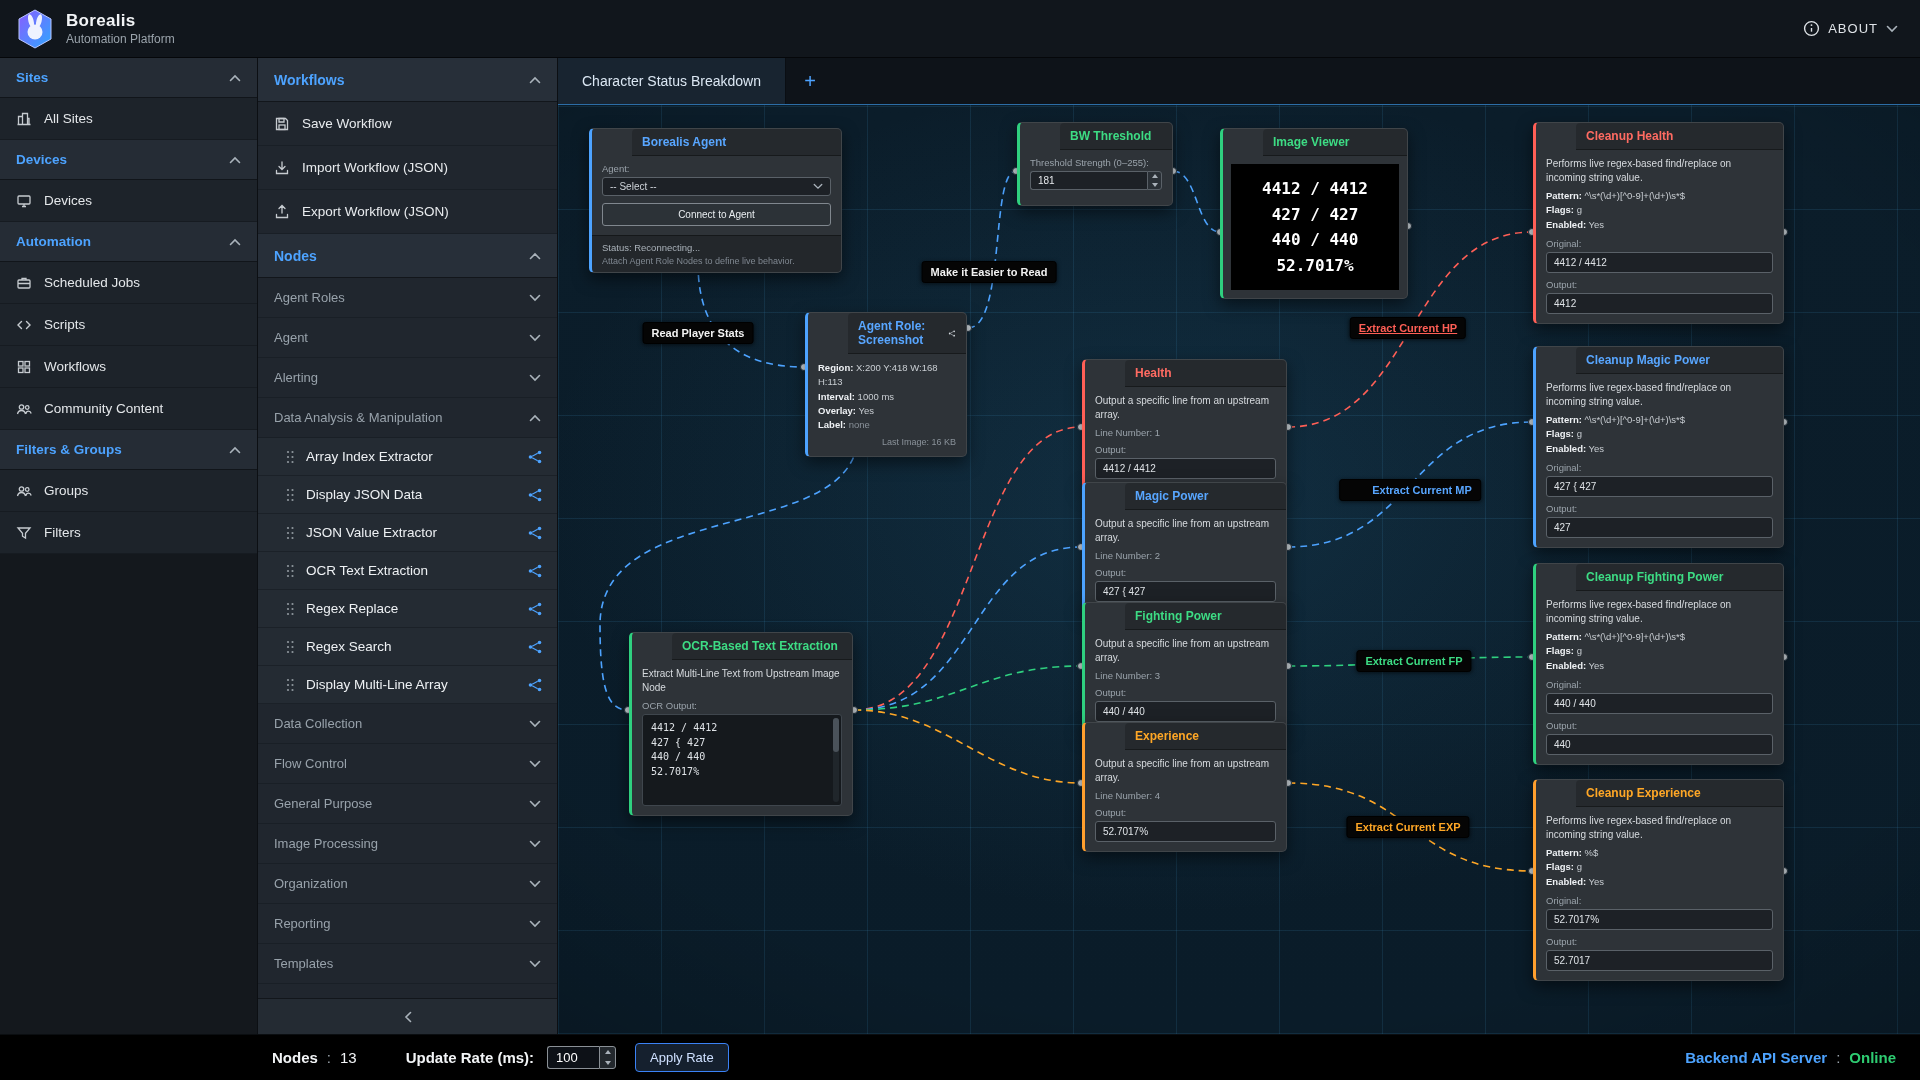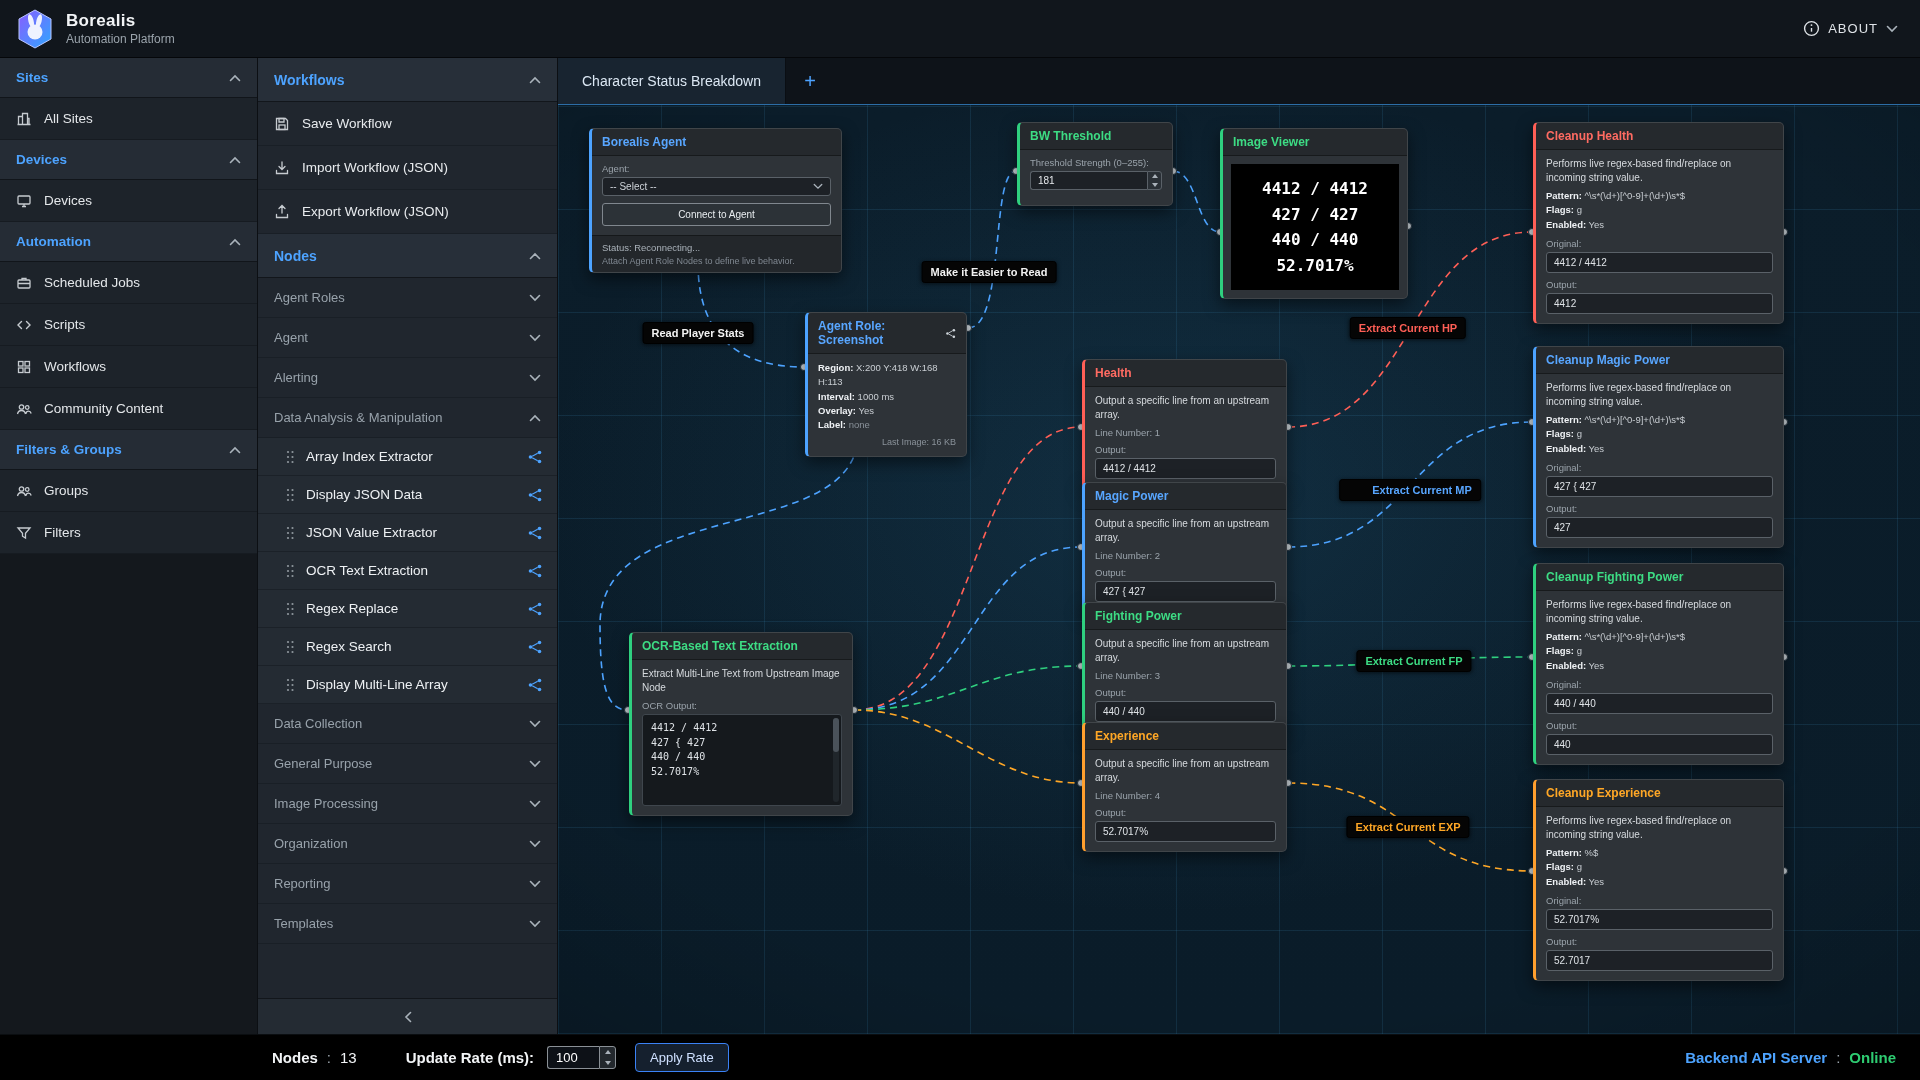--- a/index.html
+++ b/index.html
@@ -55,21 +55,21 @@
   }
   .edges { position:absolute; inset:0; z-index:1; }
   .edges path { fill:none; stroke-width:1.6; stroke-dasharray:7 5; }
   .e-blue { stroke:#4da3ff; } .e-red { stroke:#ff5f56; } .e-green { stroke:#2fd07f; } .e-orange { stroke:#ffa726; }
   .edges circle { fill:#cdd5db; stroke:#22303c; stroke-width:1; }
 
   
   .node { position:absolute; z-index:2; background:#2e3338; border:1px solid rgba(255,255,255,0.09); border-left-width:3px; border-radius:5px; box-shadow:0 6px 16px rgba(0,0,0,0.5); font-size:10px; }
   .accent-blue { border-left-color:#4da3ff; } .accent-red { border-left-color:#ff5f56; }
   .accent-green { border-left-color:#2fd07f; } .accent-orange { border-left-color:#ff9f2e; }
-  .n-title { font-size:12px; font-weight:bold; padding:6px 10px; background:rgba(0,0,0,0.18); border-bottom:1px solid rgba(0,0,0,0.38); border-radius:4px 4px 0 0; display:flex; align-items:center; justify-content:space-between; gap:8px; }
+  .n-title { font-size:12px; font-weight:bold; padding:6px 10px; background:rgba(0,0,0,0.18); border-bottom:1px solid rgba(0,0,0,0.38); border-radius:4px 4px 0 0; display:flex; align-items:center; justify-content:space-between; gap:8px;margin-left:40px; }
   .t-blue { color:#58a6ff; } .t-red { color:#ff6b62; } .t-green { color:#3ddc84; } .t-orange { color:#ffa726; }
   .n-body { padding:7px 10px 9px; }
   .n-desc { color:#d6dade; font-size:10px; line-height:1.35; margin-bottom:5px; }
   .kv { font-size:9.5px; line-height:1.5; color:#c9ced3; }
   .kv b { color:#eef1f4; }
   .n-label { color:#9aa3ab; font-size:9.5px; margin:6px 0 3px; }
   .n-input { background:#1d2126; border:1px solid #5a6168; border-radius:3px; padding:4px 7px; color:#dfe3e7; font-size:10px; min-height:21px; cursor:text; }
   .n-foot { border-top:1px solid rgba(0,0,0,0.4); background:rgba(0,0,0,0.22); padding:6px 10px; border-radius:0 0 4px 4px; }
   .foot-status { color:#aab2ba; font-size:9.5px; margin-bottom:3px; }
   .foot-hint { color:#7f8790; font-size:9px; }
@@ -82,21 +82,21 @@
   .tri-up { width:0; height:0; border-left:3px solid transparent; border-right:3px solid transparent; border-bottom:4px solid #aab2ba; }
   .tri-dn { width:0; height:0; border-left:3px solid transparent; border-right:3px solid transparent; border-top:4px solid #aab2ba; }
   .screen { background:#000; margin:8px; padding:12px 10px; font-family:"DejaVu Sans Mono",monospace; color:#fff; font-size:16px; font-weight:bold; line-height:1.6; text-align:center; }
   .ocr-pre { position:relative; background:#15191d; border:1px solid #3f464d; border-radius:3px; padding:6px 14px 6px 8px; font-family:"DejaVu Sans Mono",monospace; font-size:10px; line-height:1.45; color:#dfe3e7; height:92px; overflow:hidden; }
   .sb-track { position:absolute; right:2px; top:3px; bottom:3px; width:6px; background:#20262b; border-radius:3px; }
   .sb-thumb { position:absolute; right:0; top:0; width:6px; height:34px; background:#4a525a; border-radius:3px; }
   .last-img { color:#8a929a; font-size:9px; text-align:right; margin-top:5px; }
 
   
   .chip { position:absolute; z-index:3; transform:translate(-50%,-50%); background:#050505; border:1px solid #000; border-radius:3px; padding:4px 8px; font-size:11px; font-weight:bold; white-space:nowrap; box-shadow:0 1px 4px rgba(0,0,0,0.6); }
-  .c-white { color:#f2f2f2; } .c-red { color:#ff5f56; } .c-blue { color:#58a6ff;padding-left:32px; } .c-green { color:#3ddc84; } .c-orange { color:#ffa726; }
+  .c-white { color:#f2f2f2; } .c-red { color:#ff5f56;text-decoration:underline; } .c-blue { color:#58a6ff;padding-left:32px; } .c-green { color:#3ddc84; } .c-orange { color:#ffa726; }
 
   
   .statusbar { height:46px; flex:0 0 auto; background:#000; display:flex; align-items:center; padding:0 24px 0 272px; font-size:15px; gap:9px; border-top:1px solid #0a0d10; }
   .statusbar .lbl { font-weight:bold; color:#f2f4f6; }
   .statusbar .sep { color:#9aa3ab; }
   .statusbar .val { color:#f2f4f6; }
   .rate-box { display:flex; margin:0 4px; }
   .rate-box .val { width:52px; background:#0d1117; border:1px solid #8a9096; border-right:none; border-radius:3px 0 0 3px; padding:3px 8px; font-size:13px; color:#fff; }
   .rate-box .spin { width:17px; background:#23282d; border-color:#8a9096; }
   .btn-apply { background:#15202e; border:1px solid #3b82f6; color:#cfe0ff; font-size:13px; padding:6px 14px; border-radius:4px; margin-left:6px; cursor:pointer; }
@@ -435,20 +435,26 @@
               <circle cx="12.5" cy="3.5" r="1.8"></circle>
               <circle cx="12.5" cy="12.5" r="1.8"></circle>
               <circle cx="3.5" cy="8" r="1.8"></circle>
             </g>
             <path d="M5.2 7.2l5.5-3M5.2 8.8l5.5 3" stroke="currentColor" stroke-width="1.2" fill="none"></path>
           </svg>
       </div>
 
       <div class="cat">
         <span>Data Collection</span>
+        <svg class="chev" width="12" height="8" viewBox="0 0 12 8" fill="none" stroke="currentColor" stroke-width="1.6" stroke-linecap="round">
+            <path d="M1.5 1.5L6 6l4.5-4.5"></path>
+          </svg>
+      </div>
+      <div class="cat">
+        <span>Flow Control</span>
         <svg class="chev" width="12" height="8" viewBox="0 0 12 8" fill="none" stroke="currentColor" stroke-width="1.6" stroke-linecap="round">
             <path d="M1.5 1.5L6 6l4.5-4.5"></path>
           </svg>
       </div>
       <div class="cat">
         <span>General Purpose</span>
         <svg class="chev" width="12" height="8" viewBox="0 0 12 8" fill="none" stroke="currentColor" stroke-width="1.6" stroke-linecap="round">
             <path d="M1.5 1.5L6 6l4.5-4.5"></path>
           </svg>
       </div>

